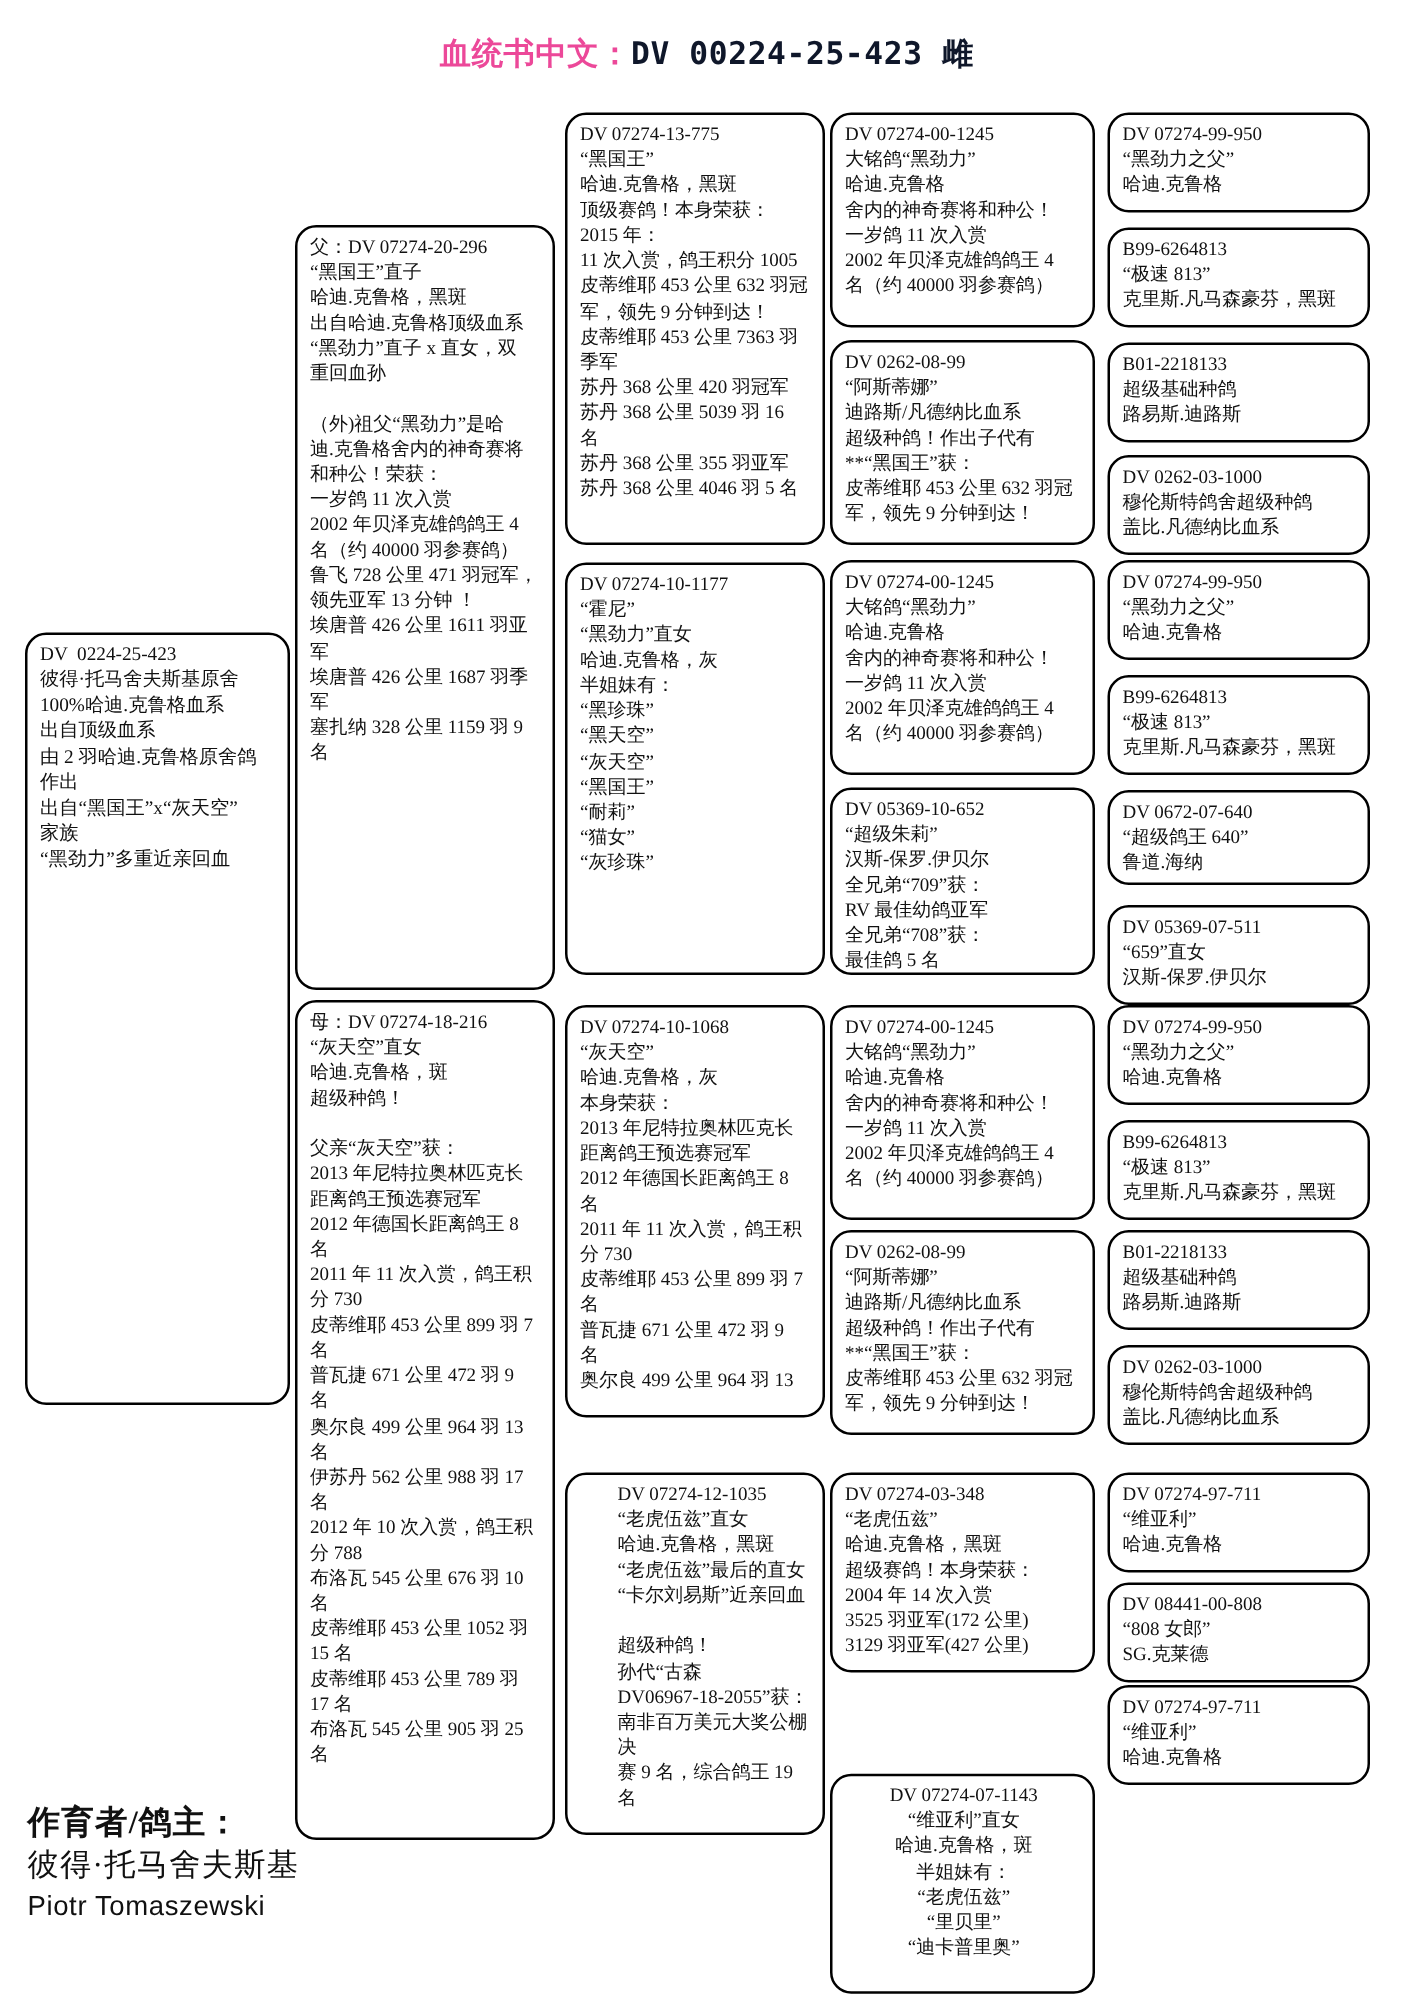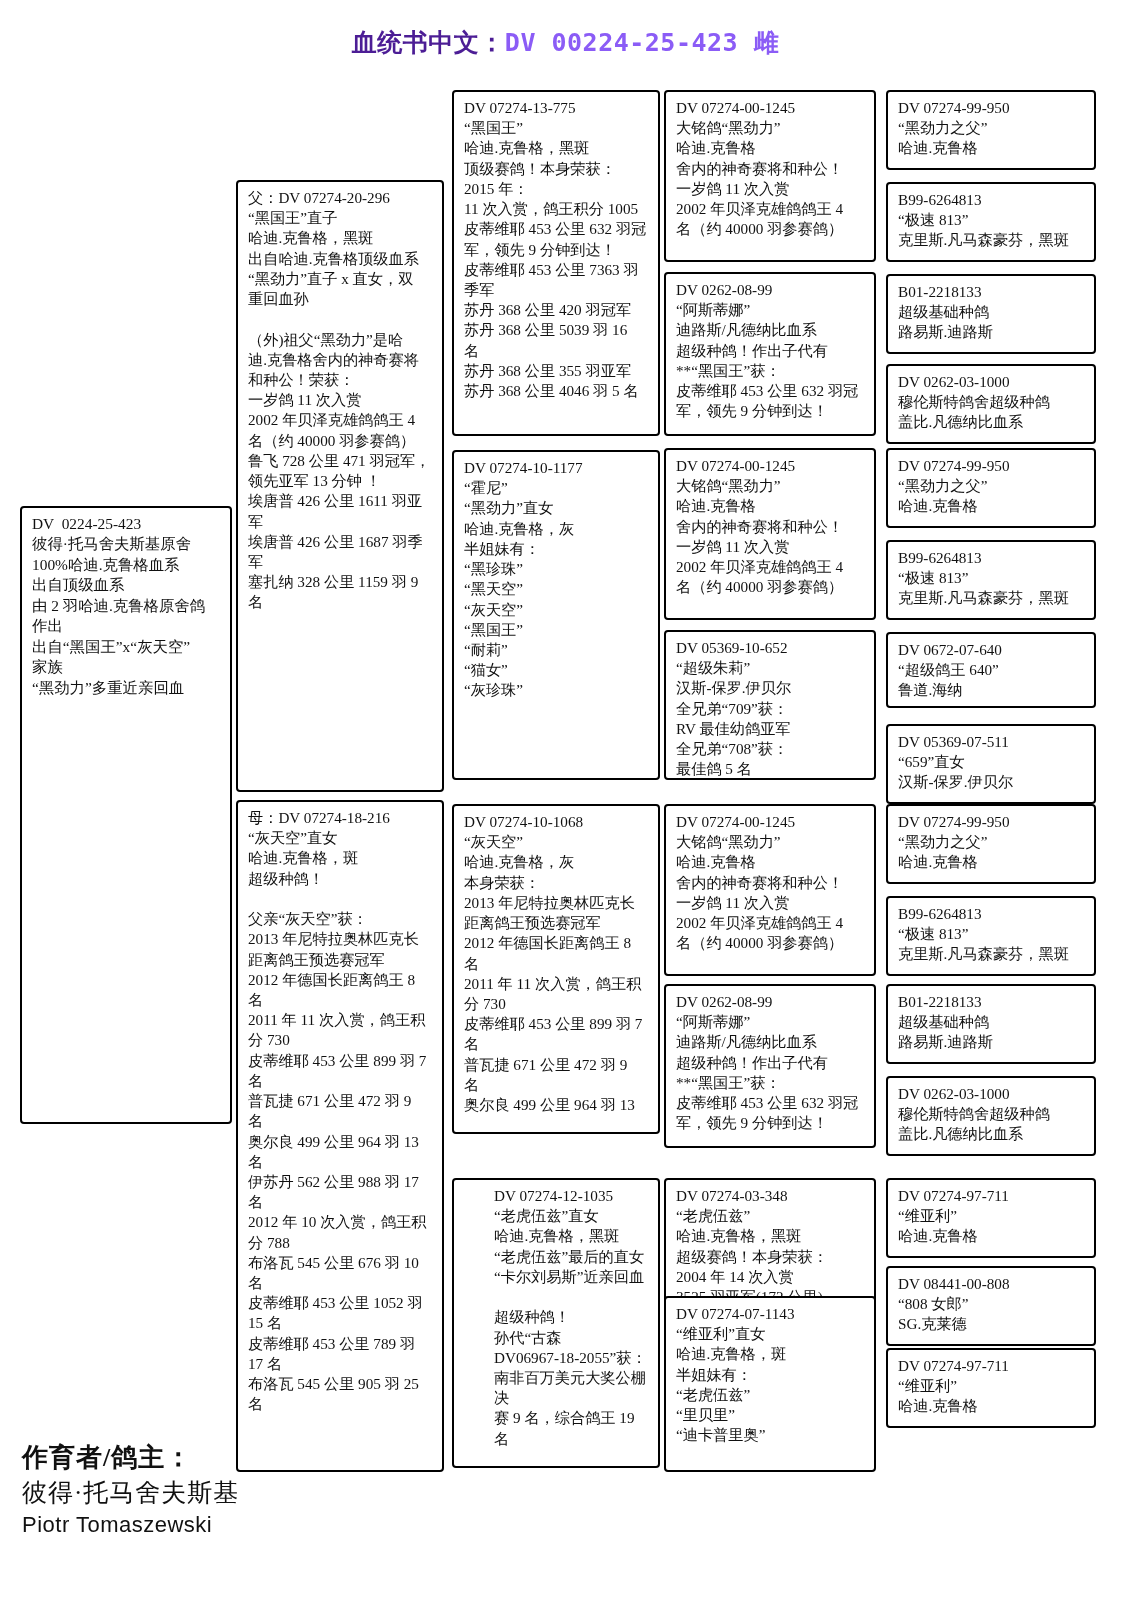--- a/index.html
+++ b/index.html
@@ -25,36 +25,36 @@
     position: absolute;
     left: 0;
     top: 26px;
     width: 1131px;
     text-align: center;
     font-size: 25px;
     letter-spacing: 0.5px;
     white-space: nowrap;
   }
   .title .label {
-    color: #4c1d95;
+    color: #ec4899;
     font-weight: bold;
     font-family: "Liberation Serif", "DejaVu Serif", serif;
   }
   .title .ring {
-    color: #8b5cf6;
+    color: #0f172a;
     font-weight: bold;
     font-family: "DejaVu Sans Mono", monospace;
     font-size: 25px;
   }
   
   .card {
     position: absolute;
     box-sizing: border-box;
     border: 2px solid #000000;
-    border-radius: 4px;
+    border-radius: 17px;
     background: #ffffff;
     padding: 6px 8px 4px 10px;
     font-size: 15.2px;
     line-height: 1.33;
     overflow: hidden;
   }
   .card .ln {
     white-space: pre-wrap;
     word-break: break-word;
   }
@@ -287,21 +287,21 @@
   <div class="card" style="left:664px; top:1178px; width:212px; height:160px;">
     <div class="ln">DV 07274-03-348
 “老虎伍兹”
 哈迪.克鲁格，黑斑
 超级赛鸽！本身荣获：
 2004 年 14 次入赏
 3525 羽亚军(172 公里)
 3129 羽亚军(427 公里)</div>
   </div>
 
-  <div class="card" style="left:664px; top:1296px; width:212px; height:176px;">
+  <div class="card" style="left:664px; top:1419px; width:212px; height:176px;text-align:center;">
     <div class="ln">DV 07274-07-1143
 “维亚利”直女
 哈迪.克鲁格，斑
 半姐妹有：
 “老虎伍兹”
 “里贝里”
 “迪卡普里奥”</div>
   </div>
 
   <div class="card" style="left:886px; top:90px; width:210px; height:80px;">

